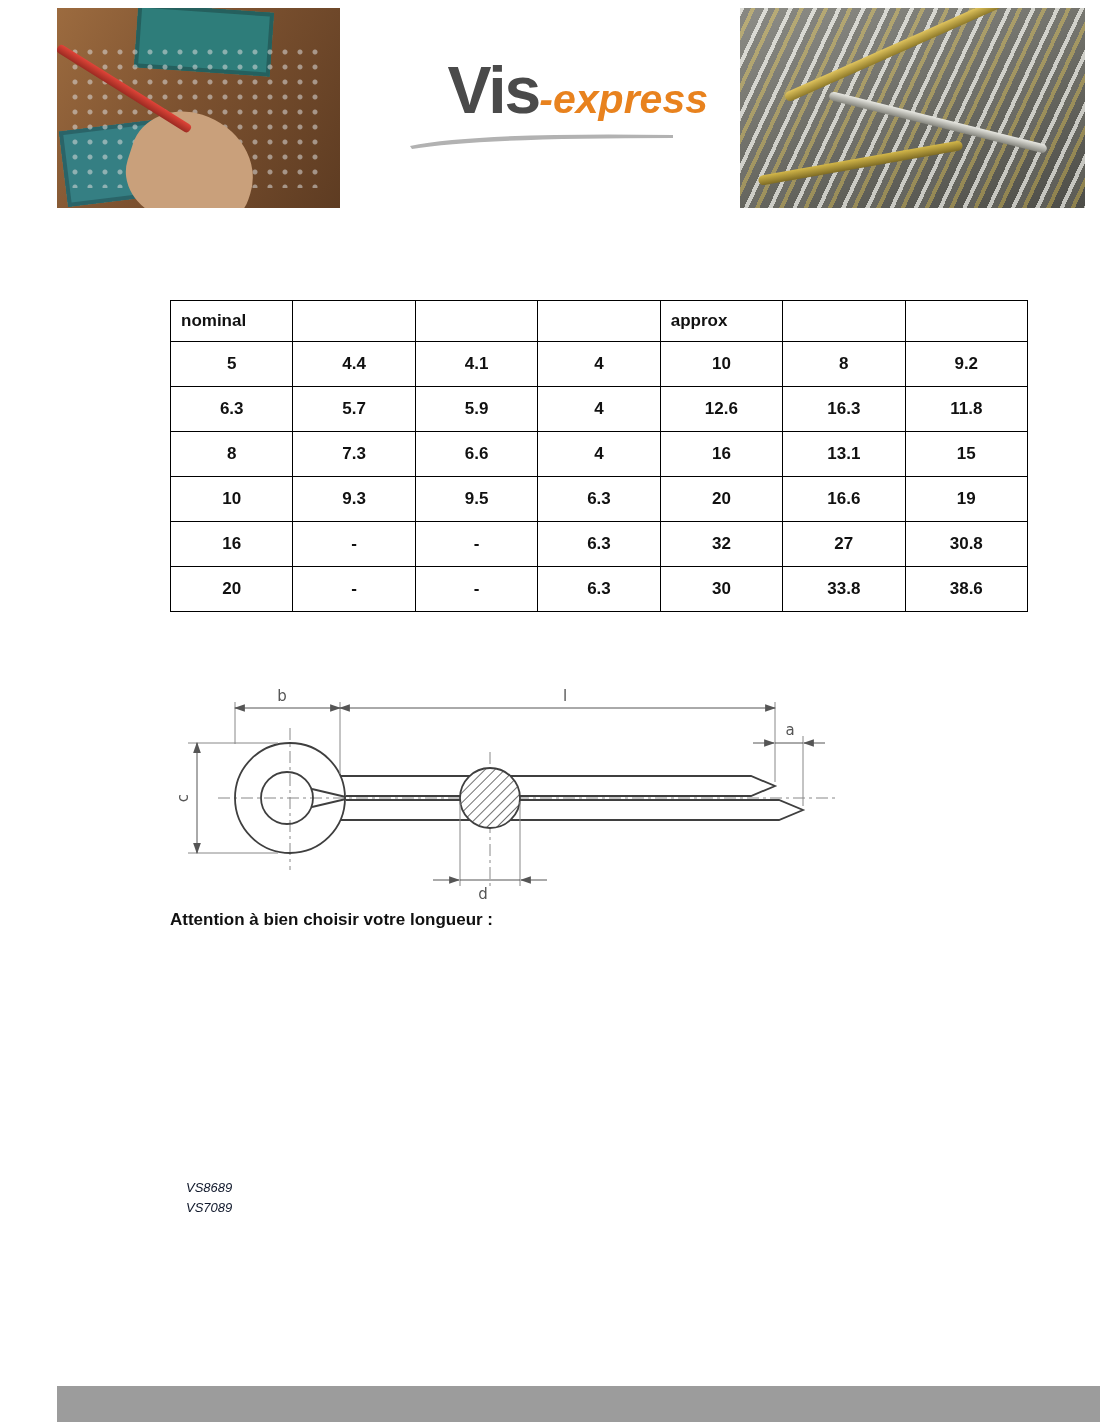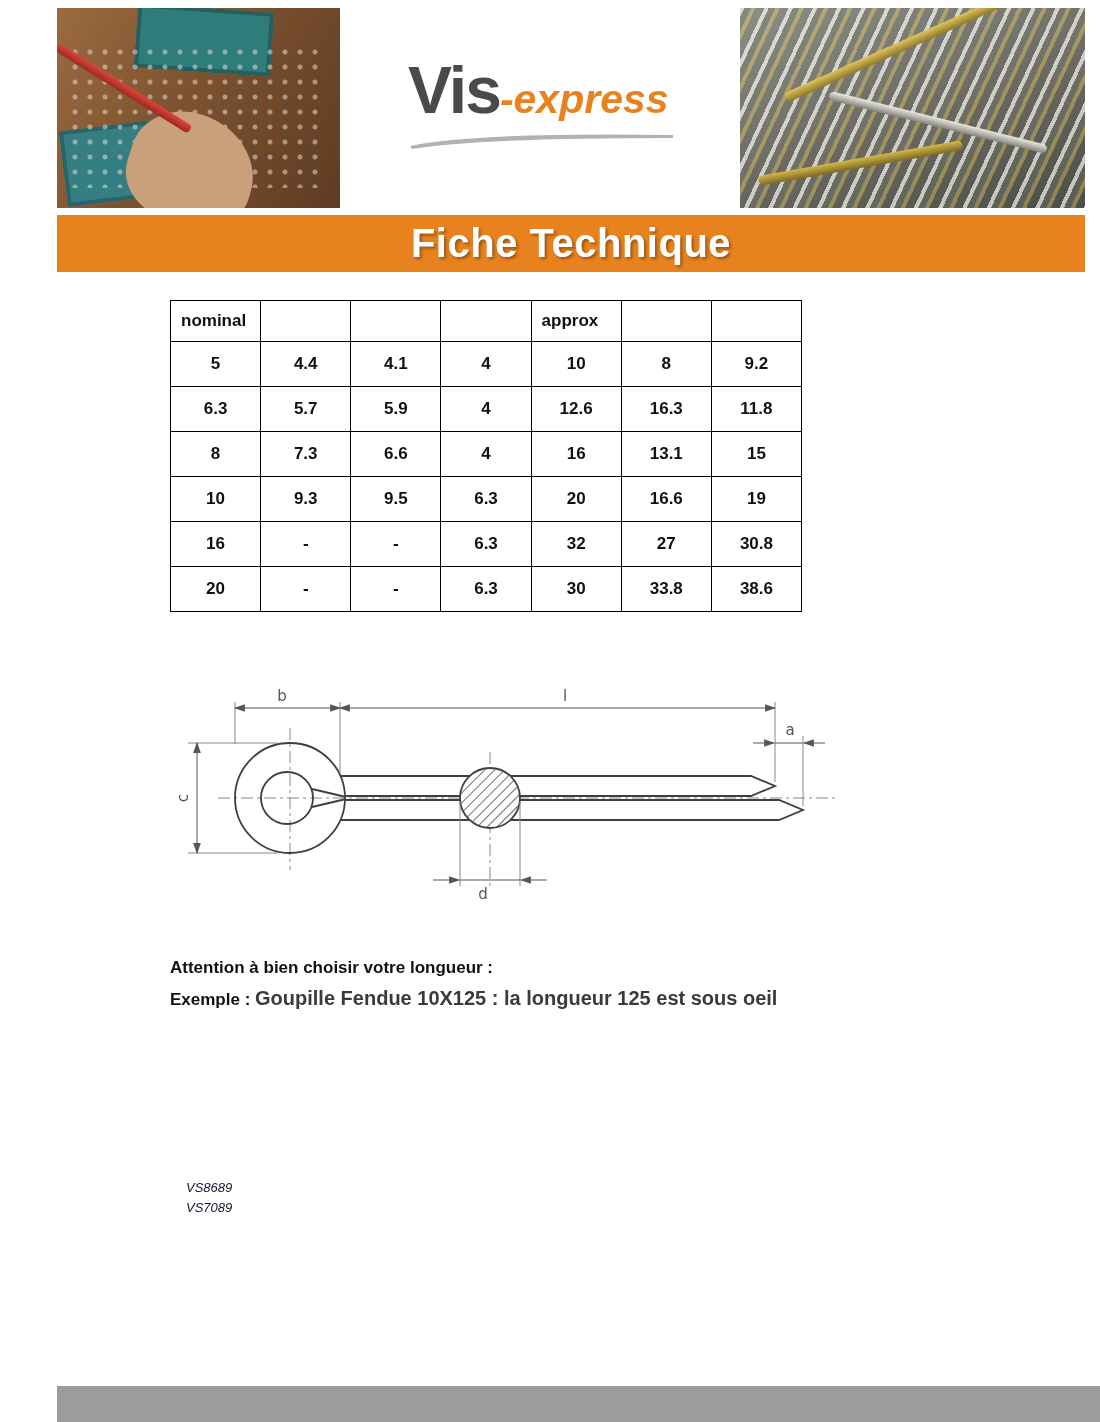--- a/index.html
+++ b/index.html
@@ -28,44 +28,44 @@
   .deco-tool{top:38%;left:-4%;width:55%;height:9px;background:linear-gradient(#e04438,#9c2b22);
     transform:rotate(32deg);border-radius:4px;}
   .deco-rod1{top:18%;left:10%;width:70%;height:10px;background:linear-gradient(#e0c45e,#8f7a2a);
     transform:rotate(-24deg);border-radius:5px;}
   .deco-rod2{top:55%;left:25%;width:65%;height:9px;background:linear-gradient(#e8e8e2,#84847c);
     transform:rotate(14deg);border-radius:5px;}
   .deco-rod3{top:75%;left:5%;width:60%;height:10px;background:linear-gradient(#d4b84a,#7d6a24);
     transform:rotate(-10deg);border-radius:5px;}
 
   .logo{position:absolute;left:408px;top:52px;width:300px;}
-  .logo-text{white-space:nowrap;}
+  .logo-text{white-space:nowrap;text-align:right;}
   .logo-main{font-size:66px;font-weight:bold;color:var(--logo_gray,#4a4a4a);letter-spacing:-2px;}
   .logo-suffix{font-size:41px;font-weight:bold;font-style:italic;color:var(--logo_orange,#e8821e);}
   .logo-swoosh{display:block;margin-top:2px;}
 
   
   .banner{position:absolute;left:57px;top:215px;width:1028px;height:57px;
     background:var(--banner_orange,#e8821e);display:flex;align-items:center;justify-content:center;}
   .banner span{color:#fff;font-size:40px;font-weight:bold;letter-spacing:.5px;
     text-shadow:2px 2px 3px rgba(0,0,0,.35);}
 
   
-  .spec-table{position:absolute;left:170px;top:300px;width:632px;border-collapse:collapse;
+  .spec-table{position:absolute;left:170px;top:300px;width:858px;border-collapse:collapse;
     table-layout:fixed;}
   .spec-table th,.spec-table td{border:1px solid #000;font-size:17px;font-weight:bold;color:#111;}
   .spec-table th{height:40px;text-align:left;padding:0 0 0 10px;}
   .spec-table td{height:42px;text-align:center;}
 
   
   .drawing{position:absolute;left:170px;top:688px;}
   .drawing text{font-family:"DejaVu Sans",sans-serif;font-size:15px;fill:#555;}
 
   
-  .notes{position:absolute;left:170px;top:908px;width:800px;color:#111;margin-top:48px;}
+  .notes{position:absolute;left:170px;top:908px;width:800px;color:#111;}
   .notes p{margin:0 0 3px 0;font-size:17px;font-weight:bold;line-height:1.45;}
   .example-big{font-size:20px;color:#3a3a3a;}
 
   
   .refs{position:absolute;left:186px;top:1178px;font-size:13px;font-style:italic;color:#0f172a;
     line-height:1.55;}
 
   
   .footer-bar{position:absolute;left:57px;top:1386px;width:1043px;height:36px;
     background:var(--footer_gray,#9c9c9c);}
@@ -93,23 +93,20 @@
       </svg>
     </div>
 
     <div class="photo photo-right">
       <div class="deco deco-rod1"></div>
       <div class="deco deco-rod2"></div>
       <div class="deco deco-rod3"></div>
     </div>
   </header>
 
-  <div class="banner">
-    <span>Fiche Technique</span>
-  </div>
 
   <table class="spec-table">
     <thead>
         <tr>
           <th>nominal</th>
           <th></th>
           <th></th>
           <th></th>
           <th>approx</th>
           <th></th>
@@ -229,24 +226,20 @@
 
     <text x="112" y="13" text-anchor="middle">b</text>
     <text x="395" y="13" text-anchor="middle">l</text>
     <text x="620" y="47" text-anchor="middle">a</text>
     <text x="14" y="114" text-anchor="middle" transform="rotate(-90 14 110)">c</text>
     <text x="313" y="211" text-anchor="middle">d</text>
   </svg>
 
   <div class="notes">
     <p>Attention à bien choisir votre longueur :</p>
-    <p>
-      <span>Exemple :</span>
-      <span class="example-big">Goupille Fendue 10X125 : la longueur 125 est sous oeil</span>
-    </p>
   </div>
 
   <div class="refs">
     <div>VS8689</div>
     <div>VS7089</div>
   </div>
 
   <div class="footer-bar"></div>
 
 </div>

